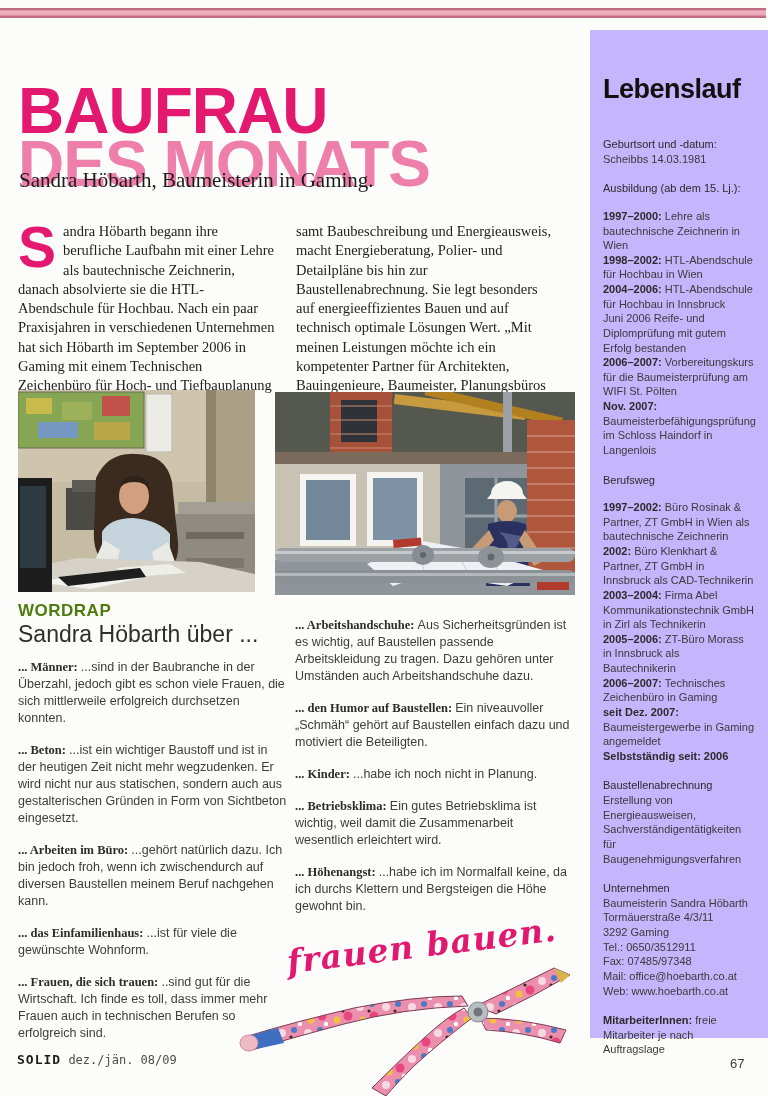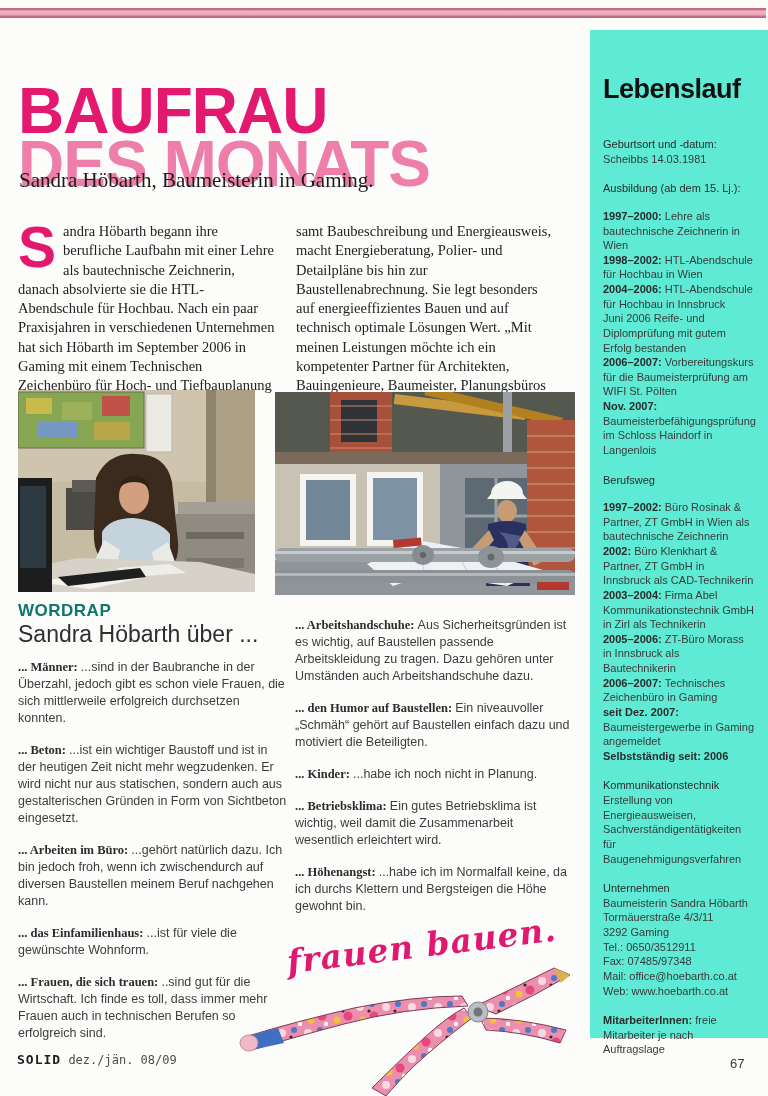--- a/index.html
+++ b/index.html
@@ -22,35 +22,35 @@
   .col2{left:278px;}
   .dropcap{float:left;font-size:57px;line-height:44px;font-weight:bold;color:#e3186f;margin:3px 7px 0 0;font-family:"Liberation Sans",sans-serif;}
   .endmark{display:inline-block;width:10px;height:9px;background:#e26f8d;border:1px solid #c2506f;margin-left:86px;vertical-align:baseline;}
 
   
   .photo{position:absolute;display:block;}
   .photo-office{left:18px;top:390px;}
   .photo-site{left:275px;top:392px;}
 
   
-  .wordrap-h{position:absolute;left:18px;top:601px;margin:0;font-size:17px;font-weight:bold;color:#0f766e;letter-spacing:.5px;}
+  .wordrap-h{position:absolute;left:18px;top:601px;margin:0;font-size:17px;font-weight:bold;color:#4d7c0f;letter-spacing:.5px;}
   .wordrap-sub{position:absolute;left:18px;top:621px;margin:0;font-size:23px;font-weight:normal;color:#2e2e2e;}
   .wr-col{position:absolute;width:270px;}
   .wr-left{left:18px;top:659px;}
   .wr-right{left:295px;top:617px;width:276px;}
   .qa{font-size:12.5px;line-height:1.36;color:#3c3c3c;margin:0 0 15px 0;}
   .qa b{color:#2c2c2c;font-family:Liberation Serif, serif;}
 
   
   .frauen{position:absolute;left:286px;top:926px;font-family:"DejaVu Serif",serif;font-style:italic;font-weight:bold;
     font-size:33px;color:#e0186f;transform:rotate(-7deg);letter-spacing:1px;}
   .pliers{position:absolute;left:224px;top:948px;}
 
   
-  .sidebar{position:absolute;left:590px;top:30px;width:178px;height:1008px;background:#5eead4;box-sizing:border-box;
+  .sidebar{position:absolute;left:590px;top:30px;width:178px;height:1008px;background:#c4b5fd;box-sizing:border-box;
     padding:44px 13px 0 13px;color:#3a3a3a;}
   .sidebar h2{font-size:27px;margin:0 0 32px 0;color:#101010;letter-spacing:-.5px;}
   .sb-sec{margin-bottom:15px;font-size:11px;line-height:1.33;}
   .sb-label{font-weight:normal;color:#2b2b2b;}
   .sb-label.gap{margin-bottom:13px;}
   .sb-entry b,.sb-line b{color:#2b2b2b;}
 
   
   .footer-left{position:absolute;left:9px;top:1052px;font-size:12px;color:#4c4c4c;font-family:"DejaVu Sans Mono",monospace;margin-left:8px;}
   .footer-left b{font-size:13px;color:#1d1d1d;letter-spacing:1px;}
@@ -232,21 +232,21 @@
           <div class="sb-label gap">Berufsweg</div>
           <div class="sb-entry"><b>1997–2002: </b>Büro Rosinak &amp; Partner, ZT GmbH in Wien als bautechnische Zeichnerin</div>
           <div class="sb-entry"><b>2002: </b>Büro Klenkhart &amp; Partner, ZT GmbH in Innsbruck als CAD-Technikerin</div>
           <div class="sb-entry"><b>2003–2004: </b>Firma Abel Kommunikationstechnik GmbH in Zirl als Technikerin</div>
           <div class="sb-entry"><b>2005–2006: </b>ZT-Büro Morass in Innsbruck als Bautechnikerin</div>
           <div class="sb-entry"><b>2006–2007: </b>Technisches Zeichenbüro in Gaming</div>
           <div class="sb-entry"><b>seit Dez. 2007: </b>Baumeistergewerbe in Gaming angemeldet</div>
           <div class="sb-entry"><b>Selbstständig seit: 2006</b></div>
         </div>
         <div class="sb-sec">
-          <div class="sb-label">Kommunikationstechnik</div>
+          <div class="sb-label">Baustellenabrechnung</div>
           <div class="sb-line">Erstellung von Energieausweisen, Sachverständigentätigkeiten für Baugenehmigungsverfahren</div>
         </div>
         <div class="sb-sec">
           <div class="sb-label">Unternehmen</div>
           <div class="sb-line">Baumeisterin Sandra Höbarth</div>
           <div class="sb-line">Tormäuerstraße 4/3/11</div>
           <div class="sb-line">3292 Gaming</div>
           <div class="sb-line">Tel.: 0650/3512911</div>
           <div class="sb-line">Fax: 07485/97348</div>
           <div class="sb-line">Mail: office@hoebarth.co.at</div>

